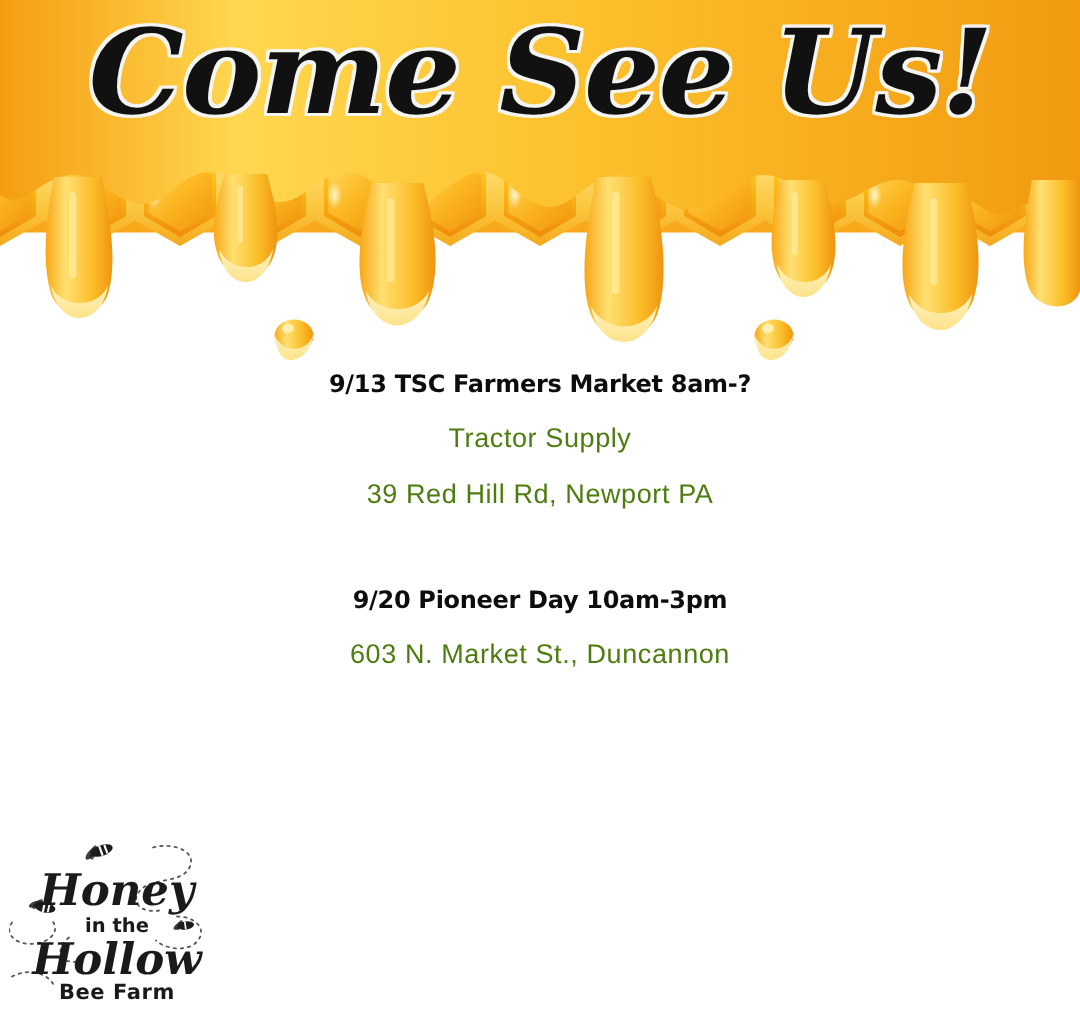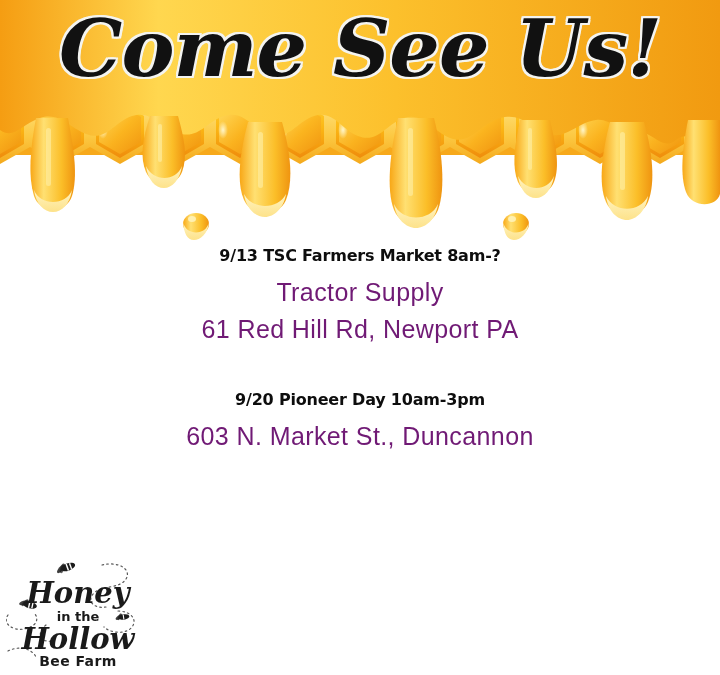--- a/index.html
+++ b/index.html
@@ -74,23 +74,23 @@
     font-family: "DejaVu Sans", sans-serif;
     font-weight: 700;
     font-size: 16px;
     line-height: 36px;
     color: #0d0d0d;
     letter-spacing: -0.2px;
   }
   .event-line {
     font-family: "Liberation Sans", sans-serif;
     font-weight: 400;
-    font-size: 25px;
+    font-size: 18px;
     line-height: 37px;
-    color: #701a75;
+    color: #4d7c0f;
     letter-spacing: 0.4px;
   }
 
   
   .logo {
     position: absolute;
     left: 6px;
     top: 559px;
     width: 150px;
     height: 112px;
@@ -288,21 +288,21 @@
     <div class="title-wrap">
       <span class="poster-title">Come See Us!</span>
     </div>
   </div>
 
   <div class="events">
 
     <div class="event-block">
       <div class="event-title">9/13 TSC Farmers Market 8am-?</div>
       <div class="event-line">Tractor Supply</div>
-      <div class="event-line">61 Red Hill Rd, Newport PA</div>
+      <div class="event-line">39 Red Hill Rd, Newport PA</div>
     </div>
 
     <div class="event-block">
       <div class="event-title">9/20  Pioneer Day 10am-3pm</div>
       <div class="event-line">603 N. Market St., Duncannon</div>
     </div>
 
 
   </div>
 

